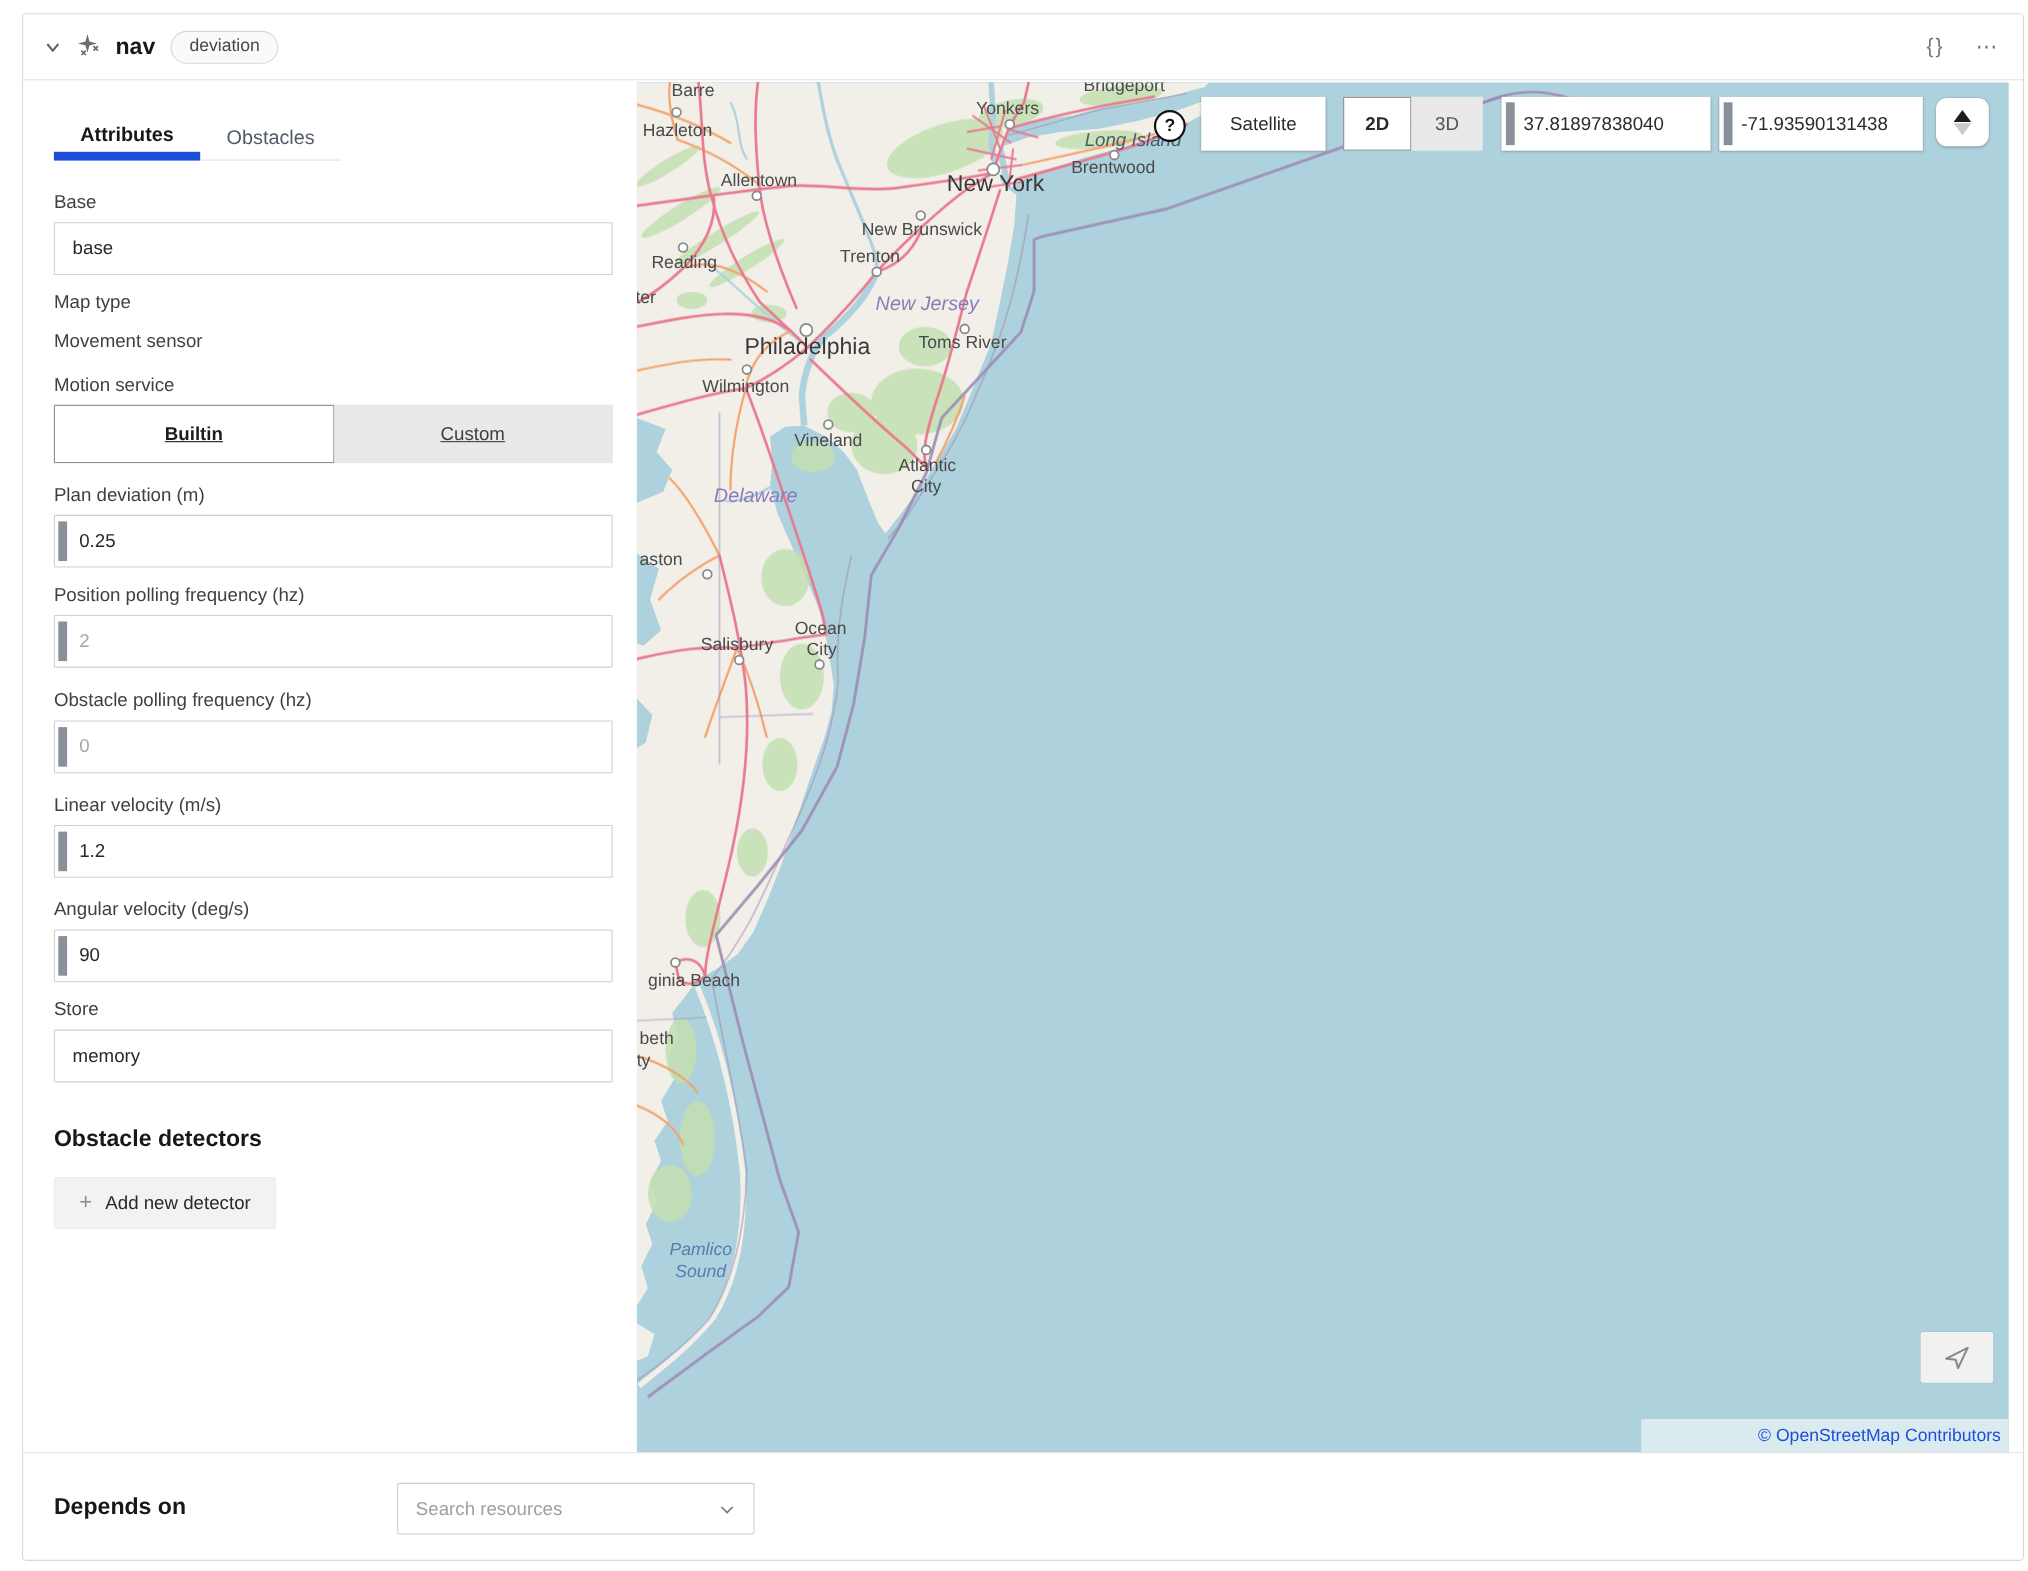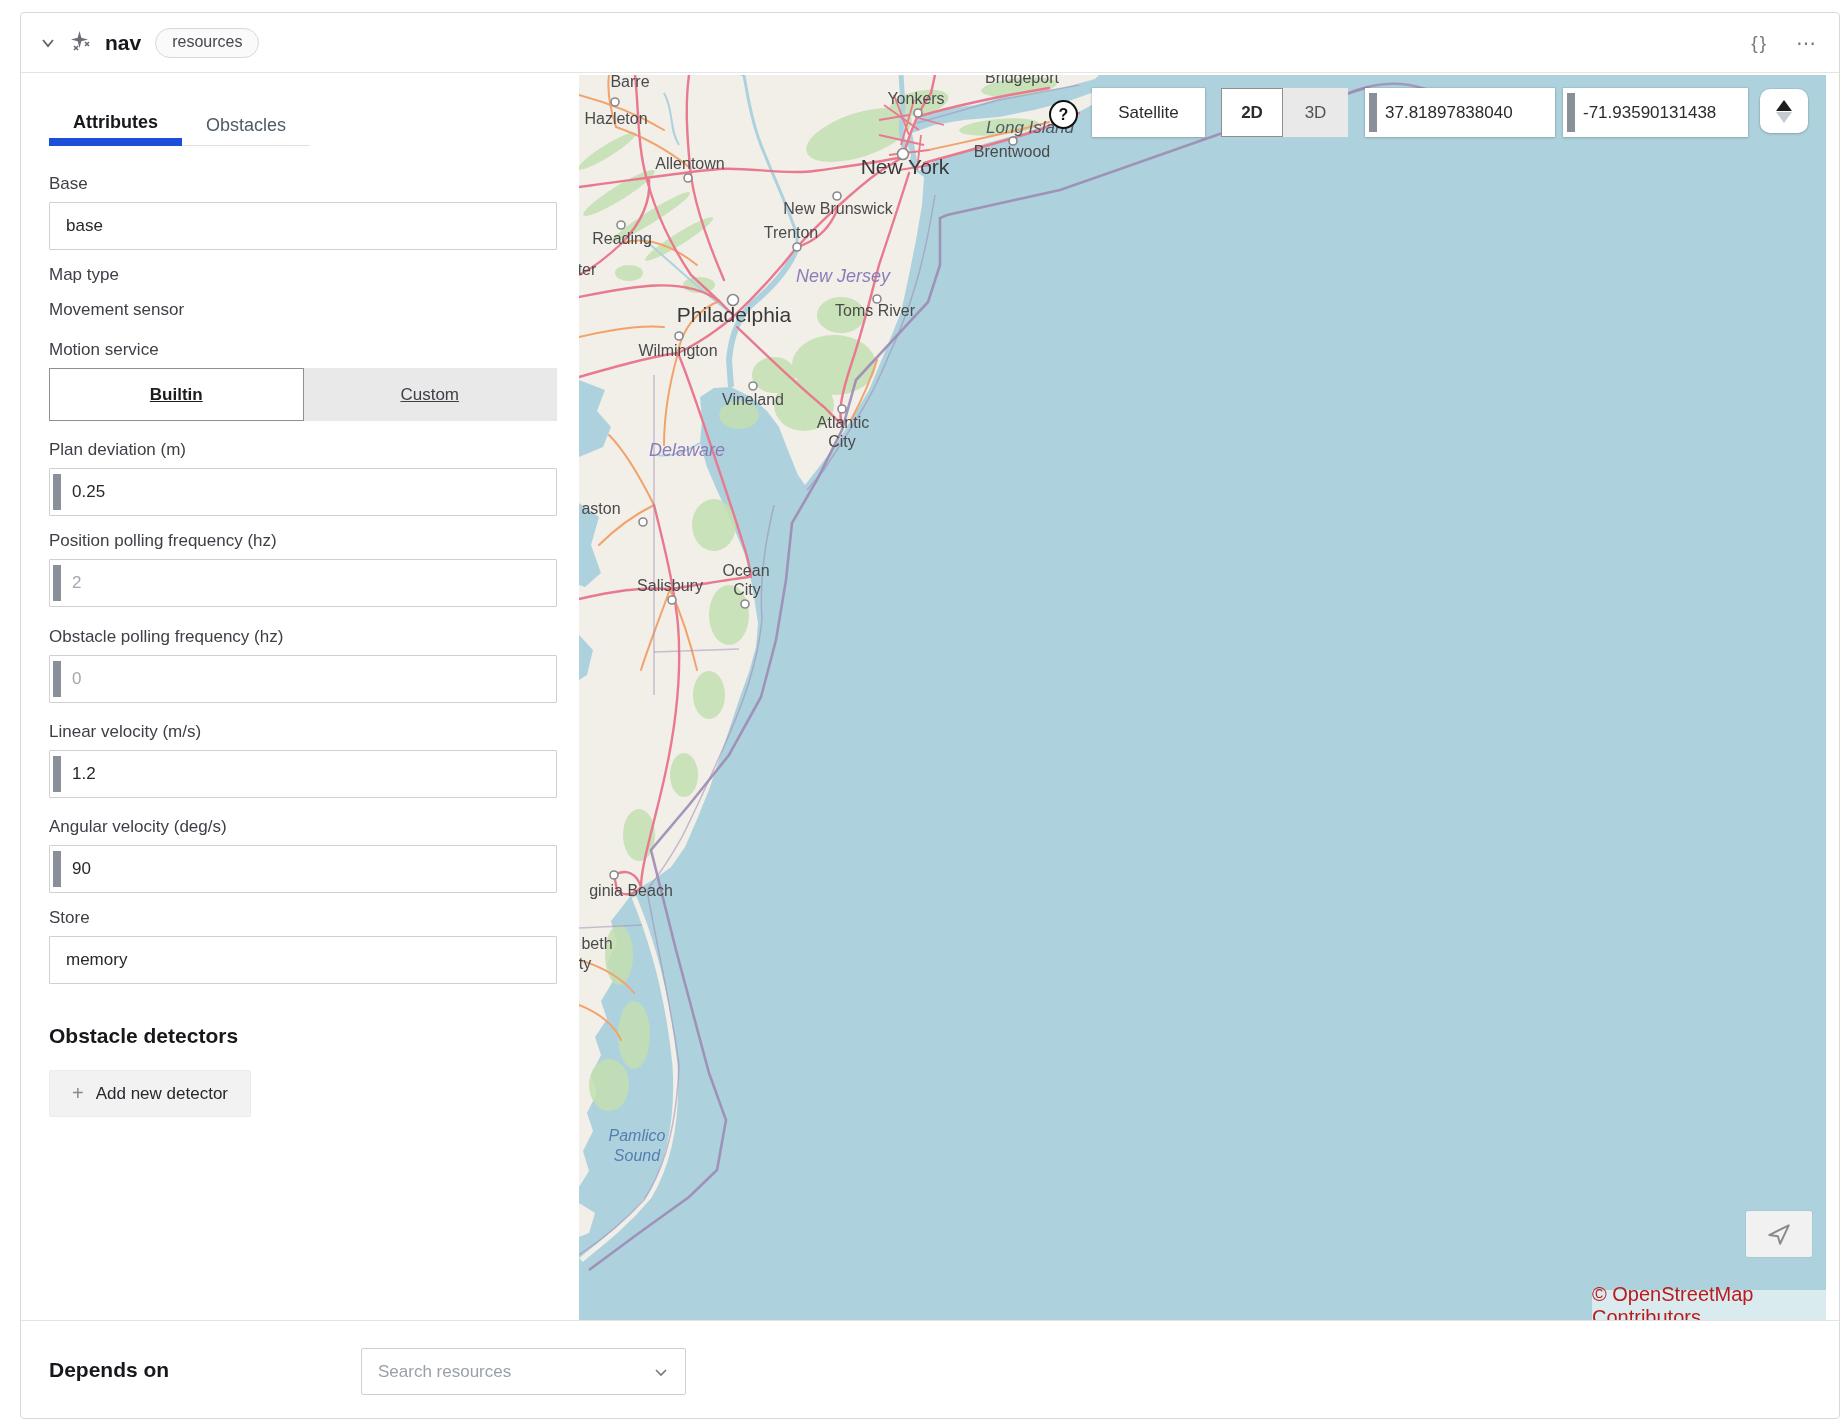--- a/index.html
+++ b/index.html
@@ -68,22 +68,22 @@
   .cbar { position:absolute; left:4px; top:5px; bottom:5px; width:8px; background:#8a9099; }
   .c-spin { left:1181px; top:14px; width:48px; height:44px; border-radius:10px; flex-direction:column;
     justify-content:center; gap:1px; cursor:pointer; }
   .tri-up { width:0; height:0; border-left:8px solid transparent; border-right:8px solid transparent;
     border-bottom:11px solid #1d1d1d; }
   .tri-dn { width:0; height:0; border-left:8px solid transparent; border-right:8px solid transparent;
     border-top:11px solid #c7cbd1; }
   .nav-btn { position:absolute; left:1167px; top:1136px; width:66px; height:46px; background:#f1f1f1;
     border-radius:2px; display:flex; align-items:center; justify-content:center; cursor:pointer;
     box-shadow:0 0 0 1px rgba(0,0,0,.04); }
-  .attrib { position:absolute; right:0; bottom:0; height:31px; width:234px; background:rgba(255,255,255,.55);
-    display:flex; align-items:center; justify-content:flex-end; padding-right:7px; font-size:20px; color:#b91c1c; }
+  .attrib { position:absolute; right:0; bottom:0; height:31px; width:334px; background:rgba(255,255,255,.55);
+    display:flex; align-items:center; justify-content:flex-end; padding-right:7px; font-size:16px; color:#1d4ed8; }
 
   
   .foot { position:absolute; left:0; right:0; bottom:0; height:98px; border-top:1px solid #e4e4e4;
     display:flex; align-items:center; padding-left:28px; }
   .foot .dep { font-size:21px; font-weight:bold; color:#16181c; }
   .sel { position:absolute; left:340px; top:27px; width:325px; height:47px; border:1px solid #cfcfcf;
     border-radius:2px; display:flex; align-items:center; padding:0 16px; font-size:17px; color:#9aa0a6; cursor:pointer; }
   .sel .vchev { margin-left:auto; color:#74787e; }
 </style>
 </head>
@@ -98,21 +98,21 @@
     <svg class="spark" viewBox="0 0 30 30">
       <path d="M12.5 3 L14.3 9.7 L21 11.5 L14.3 13.3 L12.5 20 L10.7 13.3 L4 11.5 L10.7 9.7 Z" fill="#6a6e74"></path>
       <g stroke="#6a6e74" stroke-width="1.6">
         <line x1="7" y1="18" x2="11" y2="22"></line>
           <line x1="11" y1="18" x2="7" y2="22"></line>
         <line x1="18" y1="14" x2="22" y2="18"></line>
           <line x1="22" y1="14" x2="18" y2="18"></line>
       </g>
     </svg>
     <span class="title">nav</span>
-    <span class="badge">resources</span>
+    <span class="badge">deviation</span>
     <div class="hdr-right">
       <span class="json-ic">{}</span>
       <span class="dots-ic">⋯</span>
     </div>
   </div>
 
   <div class="panel">
     <div class="tabs">
       <div class="tab active">Attributes</div>
       <div class="tab inactive">Obstacles</div>

